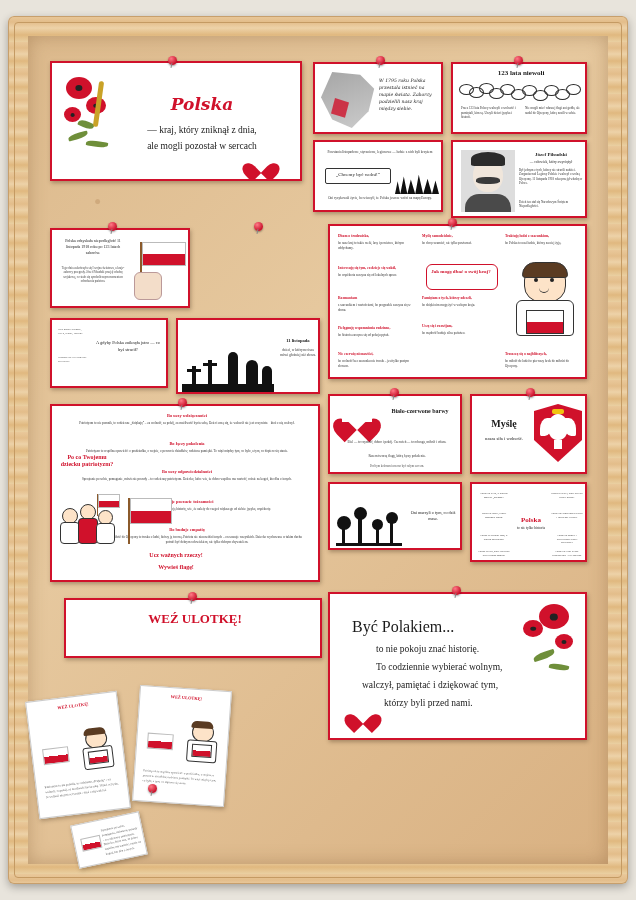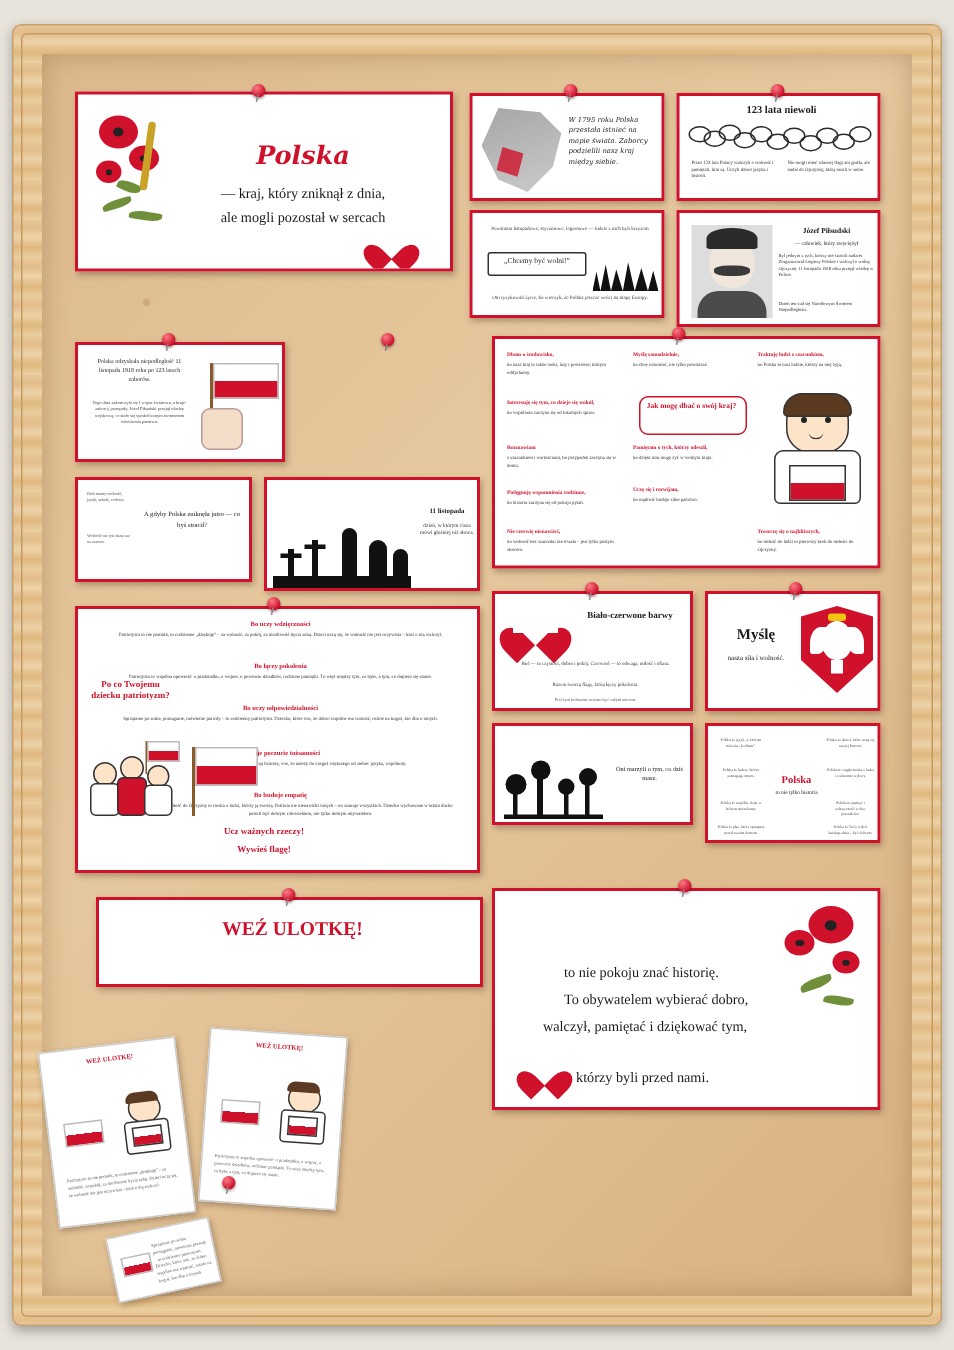--- a/index.html
+++ b/index.html
@@ -309,24 +309,25 @@
     <div class="t red center" style="left:0;top:12px;width:258px;font-size:13px;font-weight:bold;">WEŹ ULOTKĘ!</div>
   </div>
 
   <div class="card r-border" style="left:300px;top:556px;width:259px;height:148px;">
     <div class="poppy" style="right:16px;top:10px;width:30px;height:25px;"></div>
     <div class="poppy" style="right:42px;top:26px;width:20px;height:17px;"></div>
     <div class="poppy" style="right:12px;top:40px;width:18px;height:15px;"></div>
     <div class="leaf" style="right:30px;top:58px;width:22px;height:7px;transform:rotate(-18deg);"></div>
     <div class="leaf" style="right:16px;top:70px;width:20px;height:6px;transform:rotate(12deg);"></div>
 
+    <div class="t" style="left:22px;top:24px;width:180px;font-size:16px;">Być Polakiem...</div>
     <div class="t" style="left:46px;top:50px;width:190px;font-size:9.5px;">to nie pokoju znać historię.</div>
-    <div class="t" style="left:46px;top:68px;width:200px;font-size:9.5px;">To obywatelem wybierać dobro,</div>
+    <div class="t" style="left:46px;top:68px;width:200px;font-size:9.5px;">To codziennie wybierać wolnym,</div>
     <div class="t" style="left:32px;top:86px;width:220px;font-size:9.5px;">walczył, pamiętać i dziękować tym,</div>
-    <div class="t" style="left:54px;top:120px;width:190px;font-size:9.5px;">którzy byli przed nami.</div>
+    <div class="t" style="left:54px;top:104px;width:190px;font-size:9.5px;">którzy byli przed nami.</div>
     <div class="heart" style="position:absolute;left:20px;top:112px;width:26px;height:22px;"></div>
   </div>
 
   <div class="card" style="left:4px;top:660px;width:92px;height:118px;transform:rotate(-7deg);border:1px solid #ccc;">
     <div class="t red center" style="left:0;top:6px;width:92px;font-size:4.4px;font-weight:bold;">WEŹ ULOTKĘ!</div>
     <div class="flagPL" style="position:absolute;left:10px;top:48px;width:24px;height:14px;"></div>
     <div style="position:absolute;left:44px;top:34px;width:40px;height:46px;">
       <div style="position:absolute;left:10px;top:0;width:20px;height:18px;background:#fde3c8;border:.8px solid #333;border-radius:50%;"></div>
       <div style="position:absolute;left:9px;top:-1px;width:22px;height:7px;background:#5a3b22;border-radius:8px 8px 2px 2px;"></div>
       <div style="position:absolute;left:6px;top:18px;width:28px;height:20px;background:#fff;border:.8px solid #333;border-radius:3px;"></div>

